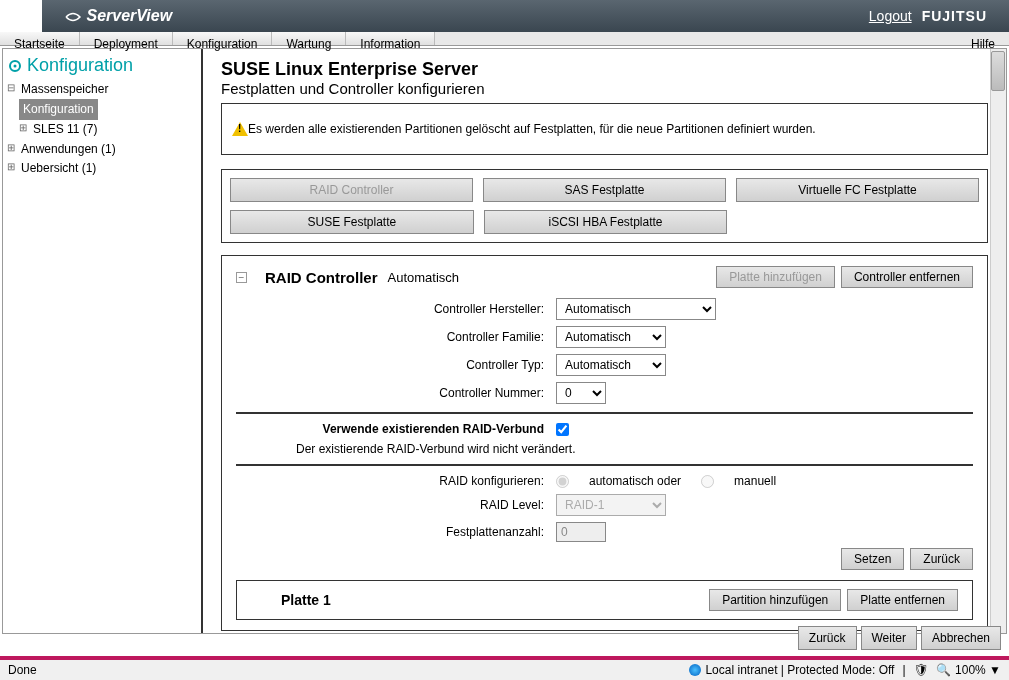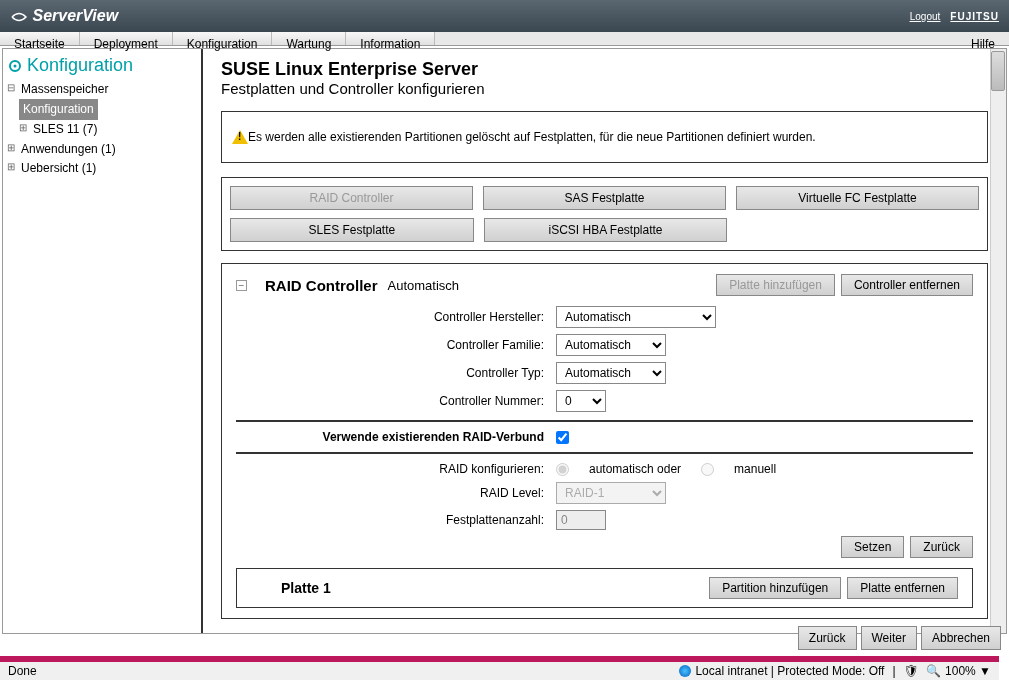--- a/index.html
+++ b/index.html
@@ -1,41 +1,41 @@
 <!DOCTYPE html>
 <html><head>
 <meta charset="utf-8">
 <style>
 * { box-sizing: border-box; margin: 0; padding: 0; }
 body { font-family: Arial, sans-serif; font-size: 12px; color: #000; background: #fff; width: 1009px; height: 680px; overflow: hidden; }
 
-.topbar { background: linear-gradient(#5a6670, #3a4650); height: 32px; display: flex; align-items: center; padding: 0 10px; color: #fff; font-style: italic; font-size: 16px; }
+.topbar { background: linear-gradient(#5a6670, #3a4650); height: 32px; display: flex; align-items: center; padding: 0 22px; color: #fff; font-style: italic; font-size: 16px; margin-left: 42px; }
 .topbar .logo { font-weight: bold; }
-.topbar .right { margin-left: auto; display: flex; align-items: center; gap: 10px; font-style: normal; font-size: 10px; text-decoration: underline;}
+.topbar .right { margin-left: auto; display: flex; align-items: center; gap: 10px; font-style: normal; font-size: 14px;}
 .topbar .right a { color: #fff; text-decoration: underline; }
 
 .menubar { background: #e8e8e8; border-bottom: 1px solid #999; height: 14px; display: flex; align-items: stretch; }
 .menubar .mitem { padding: 5px 14px; border-right: 1px solid #bbb; cursor: pointer; background: linear-gradient(#f8f8f8,#e0e0e0); font-size: 12px;}
 .menubar .hilfe { margin-left: auto; padding: 5px 14px; font-size: 12px; }
 
 .content-wrap { display: flex; height: 586px; border: 1px solid #999; margin: 2px; }
 .sidebar { width: 200px; border-right: 2px solid #333; padding: 6px 4px; overflow: auto; }
 .sidebar h2 { color: #00a0a8; font-size: 18px; font-weight: normal; margin-bottom: 4px; display:flex; align-items:center; gap:4px;}
 .sidebar .gear { display:inline-block; width:16px; height:16px; }
 .tree { font-size: 12px; line-height: 1.6; }
 .tree .node { padding-left: 14px; position: relative; }
 .tree .node::before { content: "⊟"; position: absolute; left: 0; top: 0; font-size: 10px; color: #666;}
 .tree .leaf::before { content: "⊞"; }
 .tree .node.minus::before { content: "⊟"; }
 .tree .selected { background: #888; color: #fff; padding: 1px 4px; display: inline-block;}
 .tree .indent1 { margin-left: 12px; }
 
 .main { flex: 1; padding: 10px 18px; overflow: auto; position: relative; }
 .main h1 { font-size: 18px; font-weight: bold; }
-.main .subtitle { font-size: 15px; margin-bottom: 14px; }
+.main .subtitle { font-size: 15px; margin-bottom: 6px; }
 
 .warnbox { border: 1px solid #333; padding: 18px 10px; display: flex; align-items: center; gap: 0; margin-bottom: 14px;}
 .warn-icon { width:0;height:0;border-left:8px solid transparent;border-right:8px solid transparent;border-bottom:14px solid #f0c000; position:relative;}
 .warn-icon::after { content:"!"; position:absolute; left:-2px; top:1px; font-size:10px; font-weight:bold;}
 
 .btnrow-outer { border: 1px solid #333; padding: 8px; margin-bottom: 12px;}
 .btnrow { display: flex; gap: 10px; margin-bottom: 8px;}
 .btnrow:last-child { margin-bottom: 0;}
 .gbtn { flex: 1; background: linear-gradient(#e8e8e8,#d0d0d0); border: 1px solid #888; padding: 4px 0; text-align: center; cursor: pointer; font-size: 12px;}
 .gbtn.disabled { color: #999; }
@@ -63,21 +63,21 @@
 
 .setrow { display:flex; justify-content:flex-end; gap:6px; margin-top:6px;}
 
 .plate-panel { border:1px solid #333; padding:8px 14px; display:flex; align-items:center;}
 .plate-panel h4 { font-size:14px; font-weight:bold; margin-left:30px;}
 .plate-panel .actions { margin-left:auto; display:flex; gap:6px;}
 
 .footer-btns { position: absolute; right: 8px; bottom: 30px; display: flex; gap: 4px;}
 .footer-btns .sbtn { padding: 4px 10px;}
 
-.statusbar { position: fixed; bottom: 0; left: 0; right: 10px; height: 24px; background: #f0f0f0; border-top: 6px solid #be185d; display:flex; align-items:center; padding:0 8px; font-size:12px;}
+.statusbar { position: fixed; bottom: 0; left: 0; right: 0; height: 24px; background: #f0f0f0; border-top: 4px solid #be185d; display:flex; align-items:center; padding:0 8px; font-size:12px;}
 .statusbar .right { margin-left:auto; display:flex; align-items:center; gap:8px;}
 .statusbar .zone { display:flex; align-items:center; gap:4px;}
 .globe { width:12px; height:12px; border-radius:50%; background: radial-gradient(#4ac0ff,#0060c0);}
 
 .scrollbar-indicator { position:absolute; right:0; top:0; width:16px; height:100%; background:#eee; border-left:1px solid #ccc;}
 .scroll-thumb { position:absolute; right:1px; top:2px; width:14px; height:40px; background: linear-gradient(#ddd,#bbb); border:1px solid #999; border-radius:2px;}
 </style>
 </head>
 <body>
 
@@ -132,21 +132,21 @@
       <span>Es werden alle existierenden Partitionen gelöscht auf Festplatten, für die neue Partitionen definiert wurden.</span>
     </div>
 
     <div class="btnrow-outer">
       <div class="btnrow">
         <div class="gbtn disabled">RAID Controller</div>
         <div class="gbtn">SAS Festplatte</div>
         <div class="gbtn">Virtuelle FC Festplatte</div>
       </div>
       <div class="btnrow">
-        <div class="gbtn">SLES Festplatte</div>
+        <div class="gbtn">SUSE Festplatte</div>
         <div class="gbtn">iSCSI HBA Festplatte</div>
         <div style="flex:1"></div>
       </div>
     </div>
 
     <div class="panel">
       <div class="panel-header">
         <span class="collapse">−</span>
         <h3>RAID Controller</h3>
         <span class="mode">Automatisch</span>
@@ -172,20 +172,21 @@
         <label>Controller Nummer:</label>
         <select style="min-width:50px"><option>0</option></select>
       </div>
 
       <div class="hr"></div>
 
       <div class="formrow">
         <label class="sub-bold">Verwende existierenden RAID-Verbund</label>
         <input type="checkbox" checked="" style="">
       </div>
+      <div style="padding-left:60px; font-size:12px;">Der existierende RAID-Verbund wird nicht verändert.</div>
 
       <div class="hr"></div>
 
       <div class="formrow">
         <label>RAID konfigurieren:</label>
         <div class="radio-row">
           <input type="radio" checked="" disabled="" style="">
           <span>automatisch oder</span>
           <input type="radio" disabled="" style="">
           <span>manuell</span>

